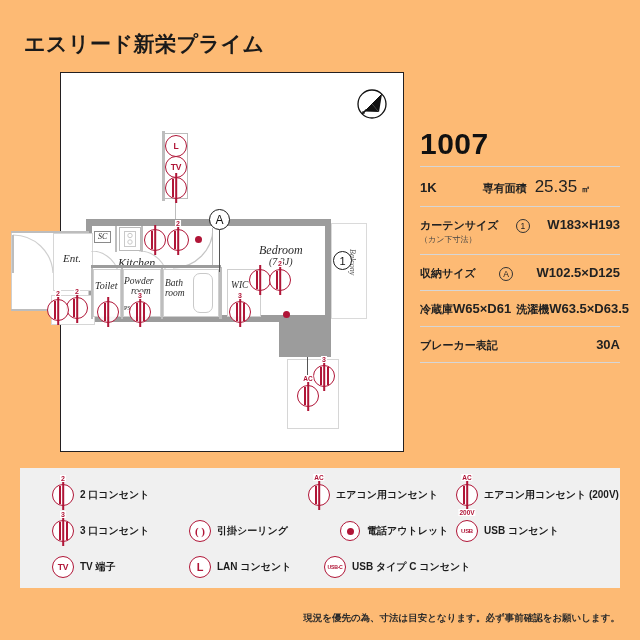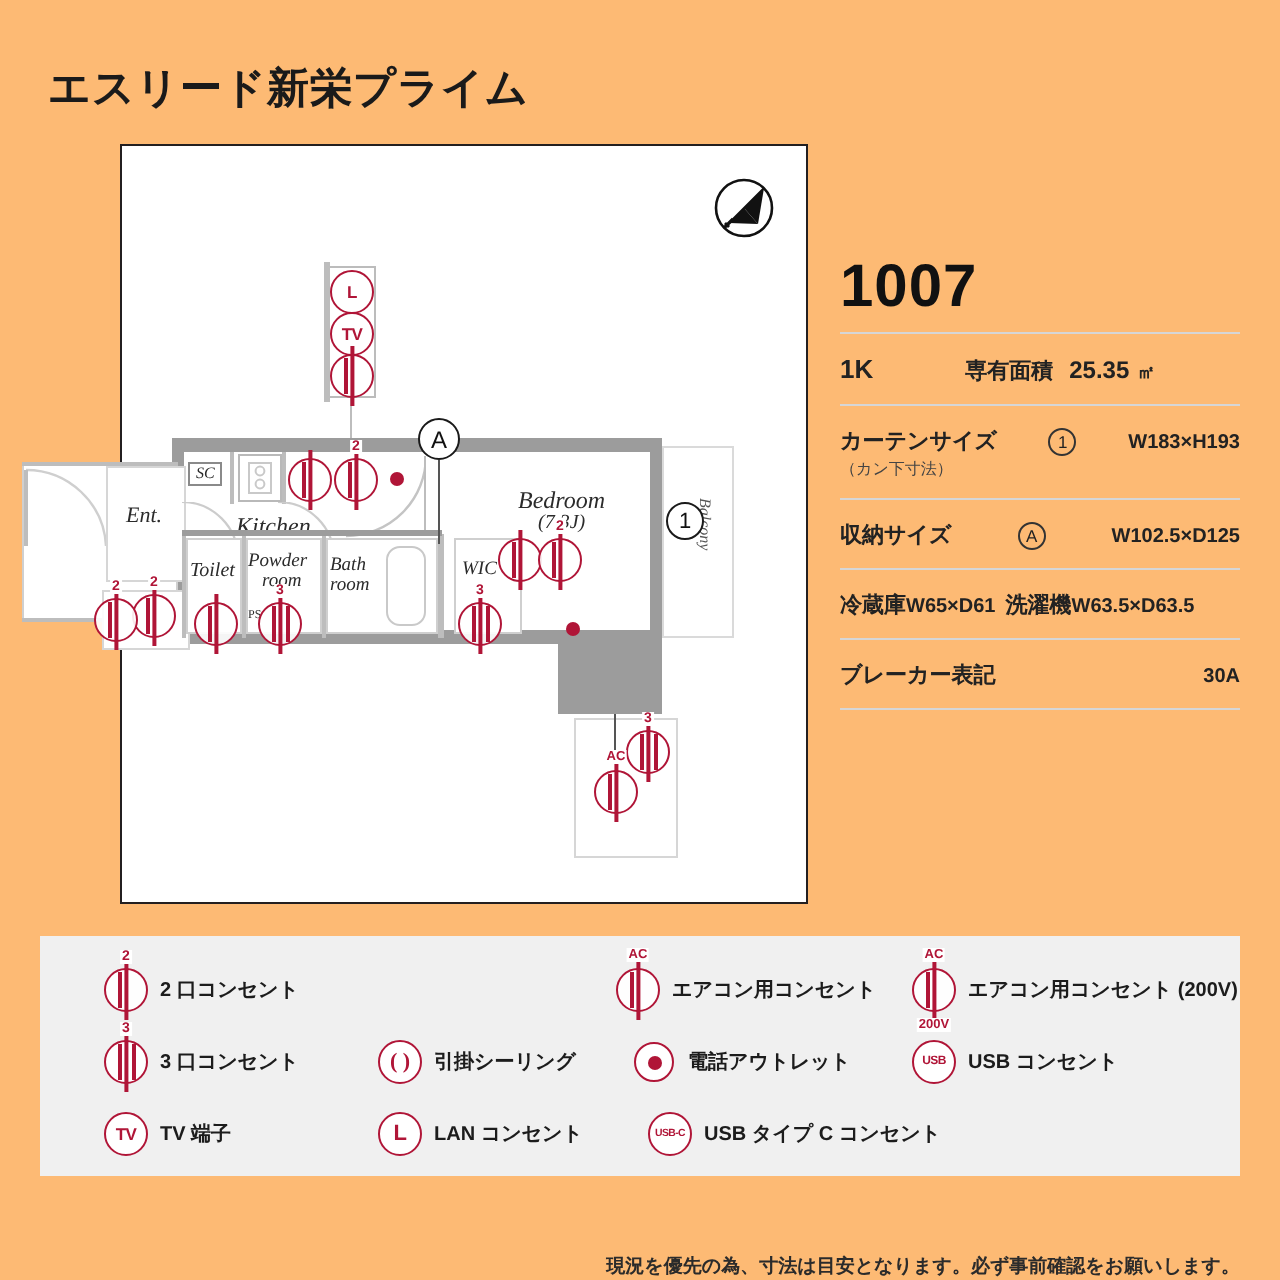--- a/index.html
+++ b/index.html
@@ -216,24 +216,24 @@
   }
   .hr { height: 1px; background: #d6d6d6; width: 200px; }
   .row {
     display: flex; align-items: baseline;
     padding: 10px 0 9px 0;
     font-size: 11px; color: #222;
   }
   .row .lbl { font-weight: bold; white-space: nowrap; }
   .row .sub { font-size: 8px; font-weight: normal; color:#444; display:block; margin-top:1px;}
   .row .mid { flex: 1; text-align: center; }
-  .row .val { margin-left: auto; font-weight: bold; font-size: 10px; white-space: nowrap; }
+  .row .val { margin-left: auto; font-weight: bold; font-size: 13px; white-space: nowrap; }
   .row.type .lbl { font-size: 13px; }
   .row.type .areaLbl { font-weight:bold; font-size:11px; margin-left: 46px;}
-  .row.type .areaVal { font-weight:bold; font-size:12px; margin-left: 8px;}
+  .row.type .areaVal { font-weight:normal; font-size:17px; margin-left: 8px;}
   .row.type .unit { font-size:9px; margin-left:4px; font-weight:bold;}
   .circ-sm {
     display:inline-flex; align-items:center; justify-content:center;
     width:14px; height:14px; border:1px solid #333; border-radius:50%;
     font-size:8.5px; color:#222;
   }
   .stacked { display:flex; gap:5px; }
   .stacked .l2 { display:flex; align-items:baseline; font-size:11px; }
 
   
@@ -255,21 +255,21 @@
   .lg-item .lg-ico {
     position: relative;
     width: 30px; height: 30px;
     display:flex; align-items:center; justify-content:center;
     flex: 0 0 30px;
   }
   .lg-item .lg-txt { margin-left: 2px; }
 
   .footer {
     position: absolute;
-    right: 20px; top: 627px;
+    right: 20px; top: 612px;
     font-size: 9.5px; font-weight: bold; color: #2b2b2b;
     white-space: nowrap;
   }
 </style>
 </head>
 <body>
 
 <div id="page">
 
   <div class="title">エスリード新栄プライム</div>
@@ -529,21 +529,21 @@
 
       <div class="lg-item" style="left:284px; top:12px;">
         <span class="lg-ico">
           <span class="ico ico-outlet" style="position:relative;left:0;top:0;">
             <span class="ac">AC</span>
           </span>
         </span>
         <span class="lg-txt">エアコン用コンセント</span>
       </div>
 
-      <div class="lg-item" style="left:292px; top:48px;align-items:center;">
+      <div class="lg-item" style="left:315px; top:48px;align-items:center;">
         <span class="lg-ico">
           <span class="ico-tel">
               <i></i>
             </span>
         </span>
         <span class="lg-txt">電話アウトレット</span>
       </div>
 
       <div class="lg-item" style="left:300px; top:84px;">
         <span class="lg-ico">

